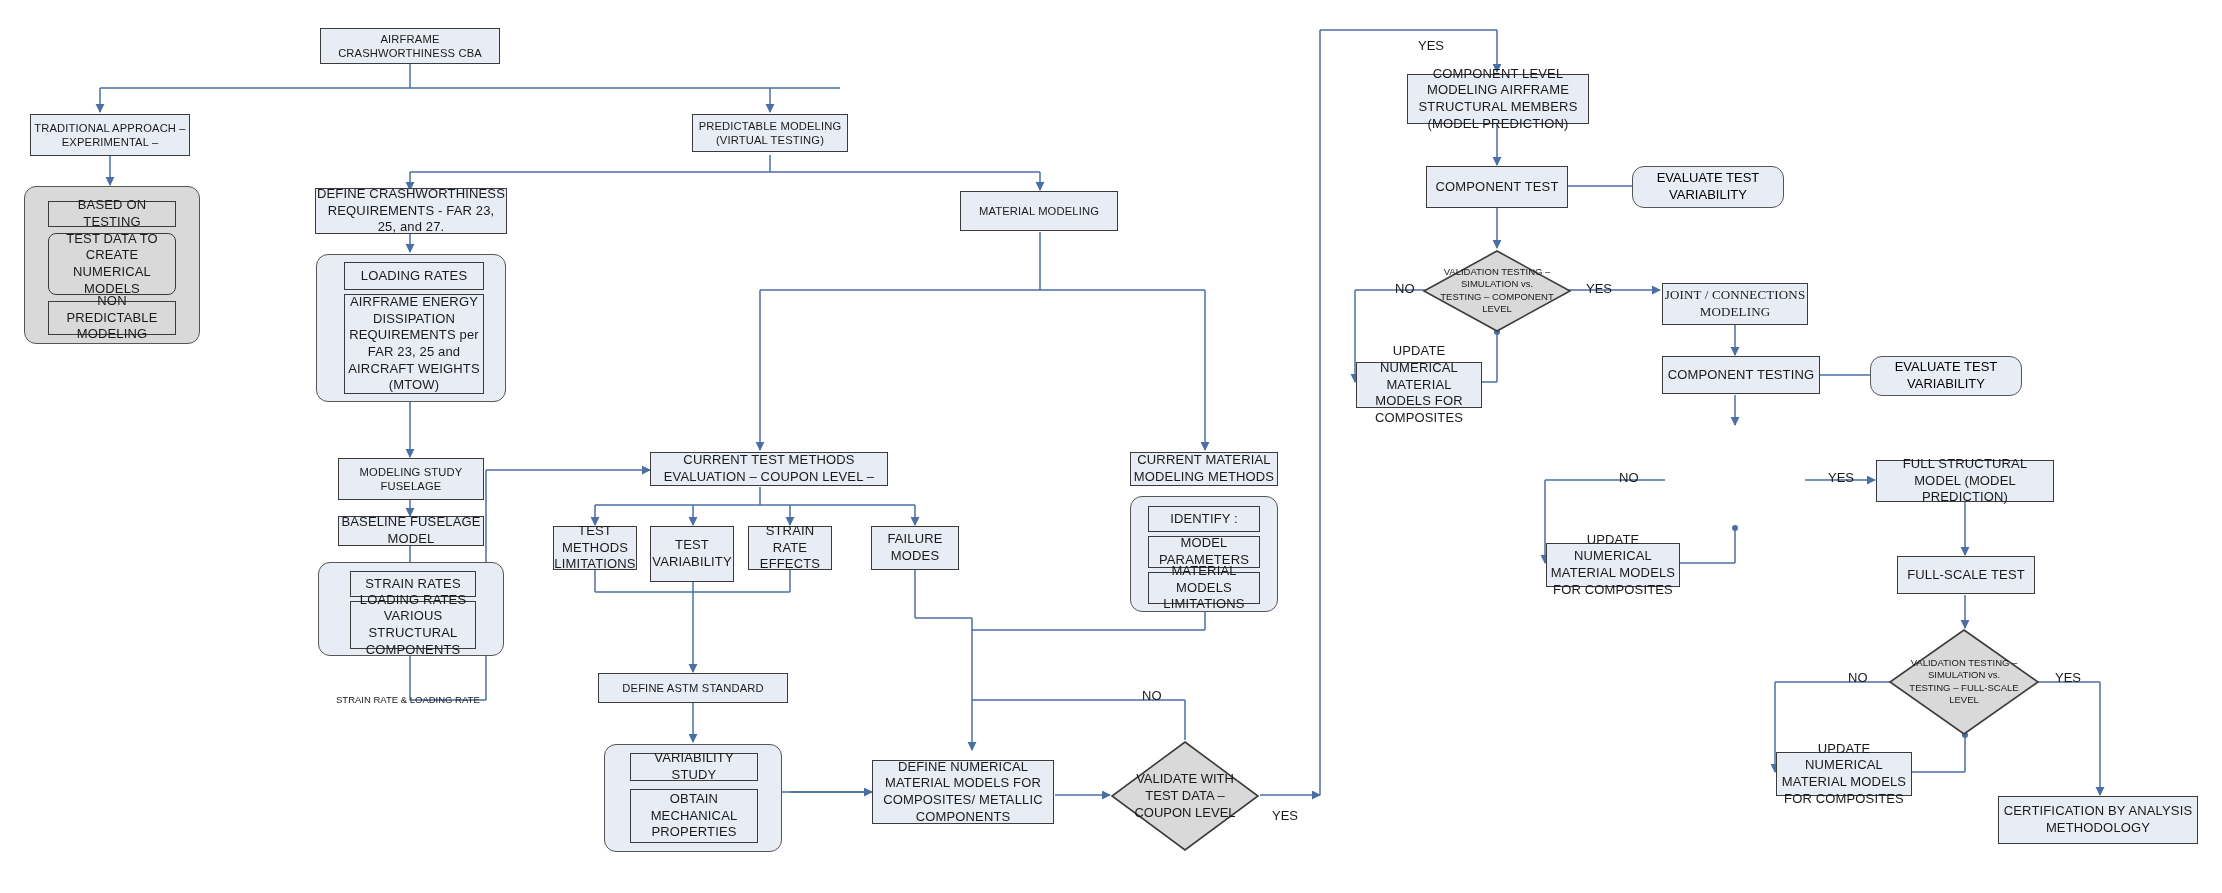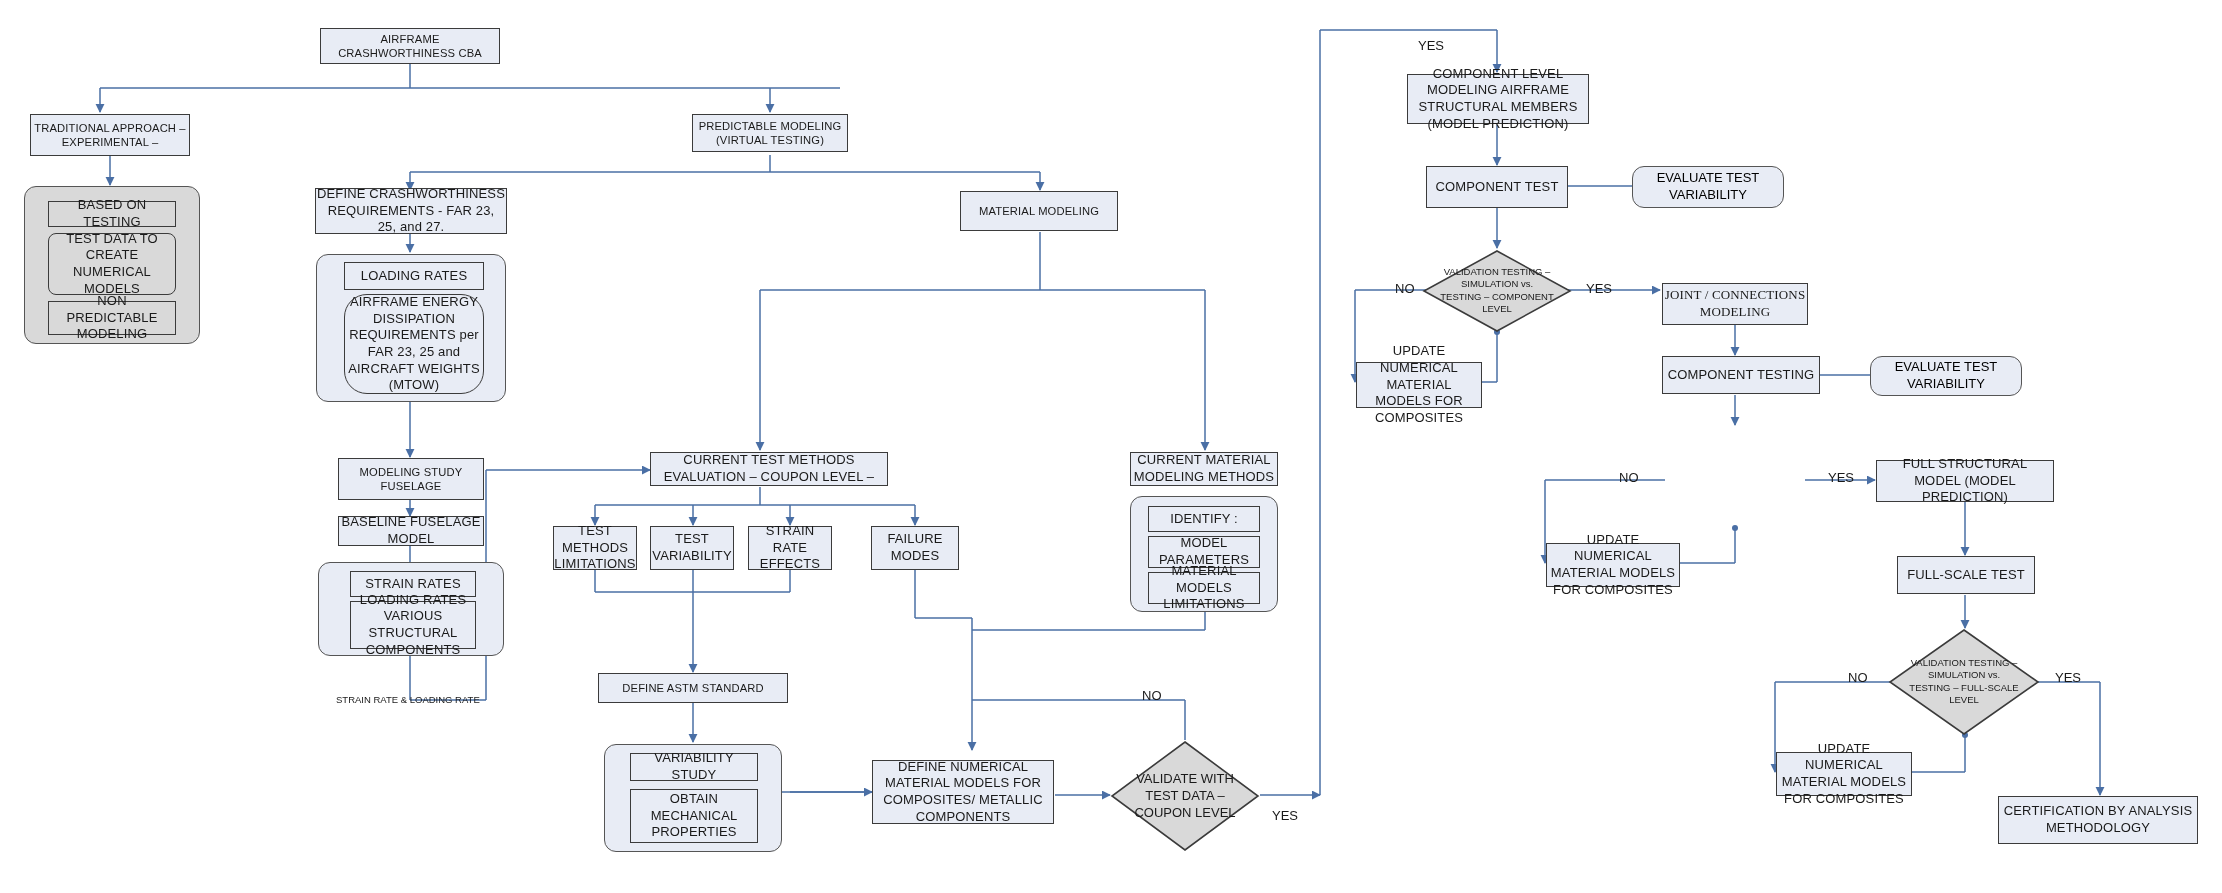--- a/index.html
+++ b/index.html
@@ -224,37 +224,37 @@
   <div class="node grey fs10" style="left:48px; top:201px; width:128px; height:26px;">BASED ON TESTING</div>
   <div class="node grey fs10" style="left:48px; top:233px; width:128px; height:62px;border-radius:8px;">TEST DATA TO CREATE NUMERICAL MODELS</div>
   <div class="node grey fs10" style="left:48px; top:301px; width:128px; height:34px;">NON PREDICTABLE MODELING</div>
 
   <div class="node fs11" style="left:692px; top:114px; width:156px; height:38px;">PREDICTABLE MODELING (VIRTUAL TESTING)</div>
 
   <div class="node fs10" style="left:315px; top:188px; width:192px; height:46px;">DEFINE CRASHWORTHINESS REQUIREMENTS -  FAR 23, 25, and 27.</div>
 
   <div class="group" style="left:316px; top:254px; width:190px; height:148px;"></div>
   <div class="node fs10" style="left:344px; top:262px; width:140px; height:28px;">LOADING RATES</div>
-  <div class="node fs10" style="left:344px; top:294px; width:140px; height:100px;border-radius:23px;">AIRFRAME ENERGY DISSIPATION REQUIREMENTS per FAR 23, 25 and AIRCRAFT WEIGHTS (MTOW)</div>
+  <div class="node fs10" style="left:344px; top:294px; width:140px; height:100px;">AIRFRAME ENERGY DISSIPATION REQUIREMENTS per FAR 23, 25 and AIRCRAFT WEIGHTS (MTOW)</div>
 
   <div class="node fs11" style="left:338px; top:458px; width:146px; height:42px;">MODELING STUDY FUSELAGE</div>
   <div class="node fs10" style="left:338px; top:516px; width:146px; height:30px;">BASELINE FUSELAGE MODEL</div>
 
   <div class="group" style="left:318px; top:562px; width:186px; height:94px;"></div>
   <div class="node fs10" style="left:350px; top:571px; width:126px; height:26px;">STRAIN RATES</div>
   <div class="node fs10" style="left:350px; top:601px; width:126px; height:48px;">LOADING RATES VARIOUS STRUCTURAL COMPONENTS</div>
 
   <div class="plain-label fs9" style="left:336px; top:694px;">STRAIN RATE &amp; LOADING RATE</div>
 
   <div class="node fs11" style="left:960px; top:191px; width:158px; height:40px;">MATERIAL MODELING</div>
 
   <div class="node fs10" style="left:650px; top:452px; width:238px; height:34px;">CURRENT TEST METHODS EVALUATION – COUPON LEVEL –</div>
 
   <div class="node fs10" style="left:553px; top:526px; width:84px; height:44px;">TEST METHODS LIMITATIONS</div>
-  <div class="node fs10" style="left:650px; top:526px; width:84px; height:44px;">TEST VARIABILITY</div>
+  <div class="node fs10" style="left:650px; top:526px; width:84px; height:56px;">TEST VARIABILITY</div>
   <div class="node fs10" style="left:748px; top:526px; width:84px; height:44px;">STRAIN RATE EFFECTS</div>
   <div class="node fs10" style="left:871px; top:526px; width:88px; height:44px;">FAILURE MODES</div>
 
   <div class="node fs11" style="left:598px; top:673px; width:190px; height:30px;">DEFINE ASTM STANDARD</div>
 
   <div class="group" style="left:604px; top:744px; width:178px; height:108px;"></div>
   <div class="node fs10" style="left:630px; top:753px; width:128px; height:28px;">VARIABILITY STUDY</div>
   <div class="node fs10" style="left:630px; top:789px; width:128px; height:54px;">OBTAIN MECHANICAL PROPERTIES</div>
 
   <div class="node fs10" style="left:1130px; top:452px; width:148px; height:34px;">CURRENT MATERIAL MODELING METHODS</div>

